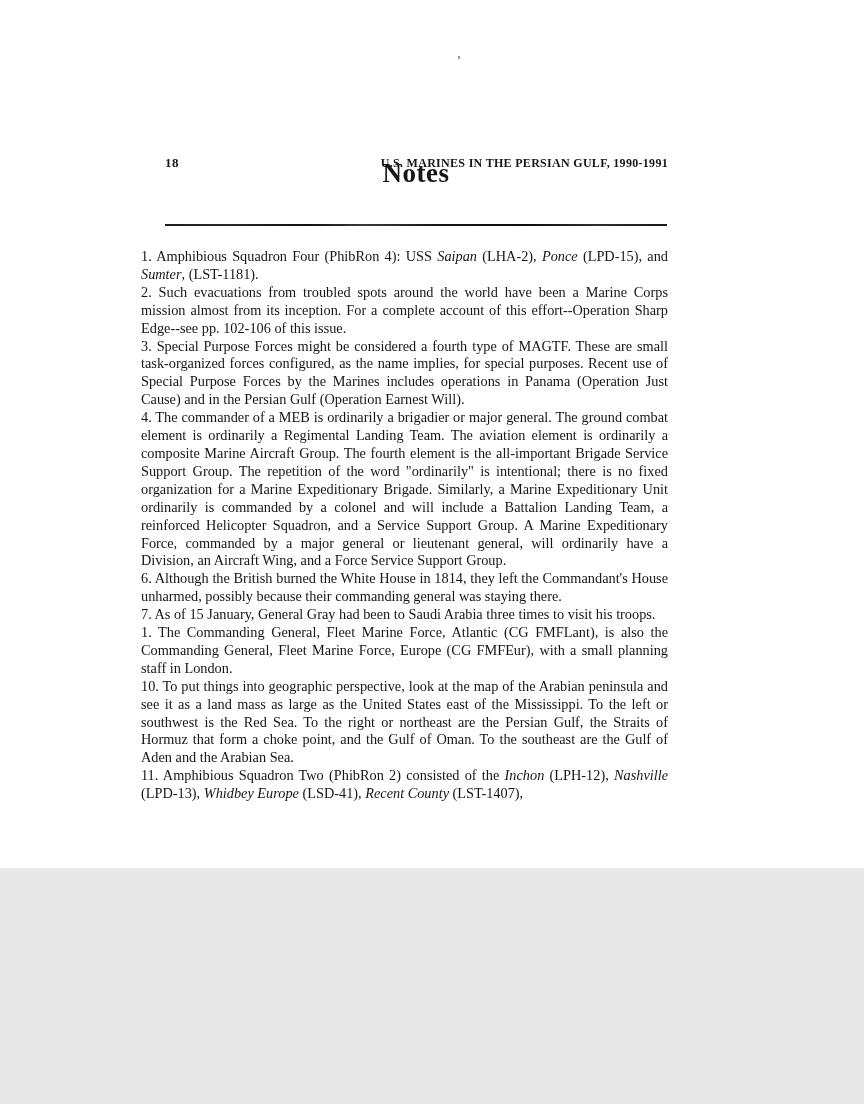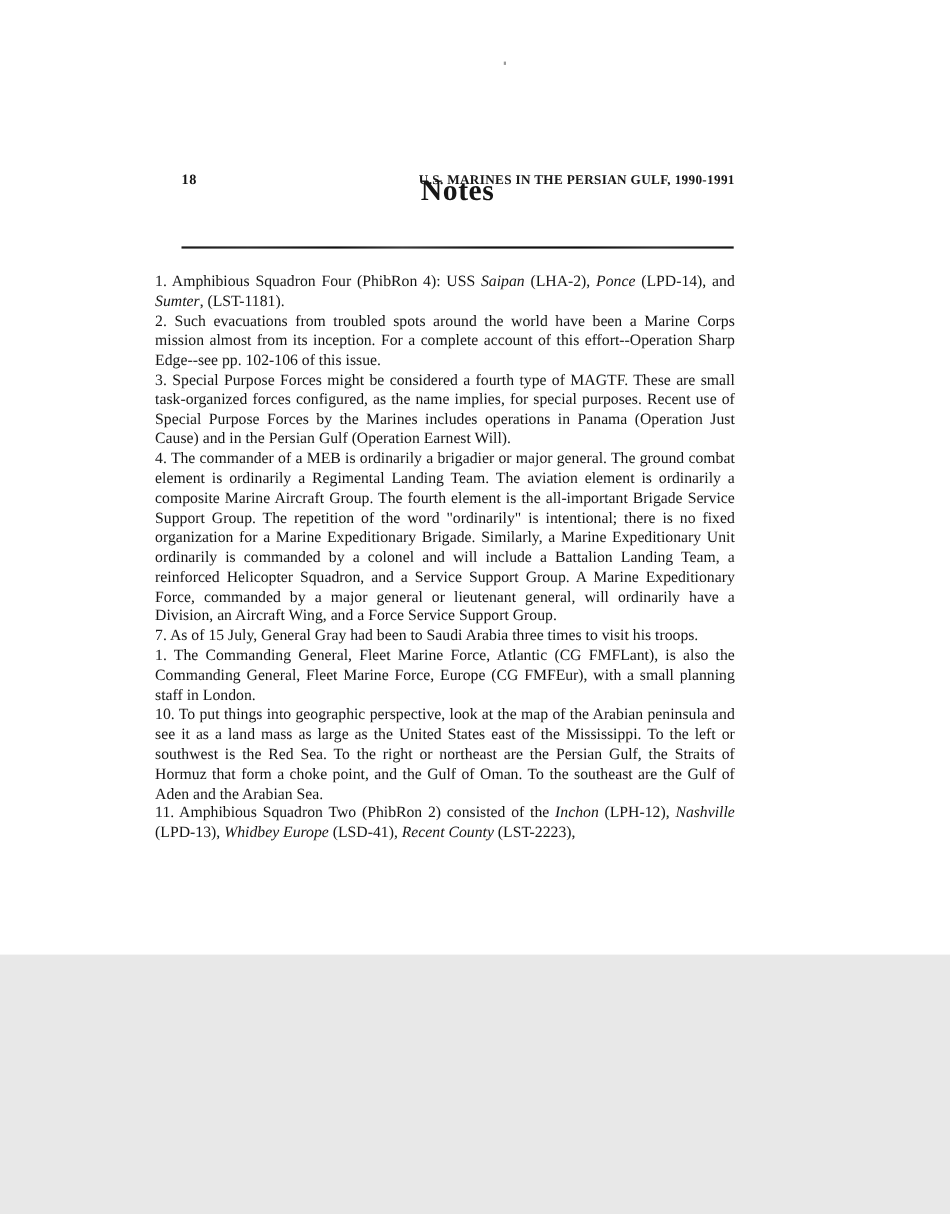--- a/index.html
+++ b/index.html
@@ -101,28 +101,29 @@
   <div class="header-row">
     <span class="page-number">18</span>
     <span class="running-title">U.S. MARINES IN THE PERSIAN GULF, 1990-1991</span>
   </div>
 
   <div class="page-title">Notes</div>
 
   <hr class="divider-rule">
 
   <div class="notes-block">
-      <p class="note"><span>1. Amphibious Squadron Four (PhibRon 4): USS </span><i>Saipan</i><span> (LHA-2), </span><i>Ponce</i><span> (LPD-14), and </span><i>Sumter</i><span>, (LST-1181).</span></p>
+      <p class="note"><span>1. Amphibious Squadron Four (PhibRon 4): USS </span><i>Saipan</i><span> (LHA-2), </span><i>Ponce</i><span> (LPD-15), and </span><i>Sumter</i><span>, (LST-1181).</span></p>
       <p class="note"><span>2. Such evacuations from troubled spots around the world have been a Marine Corps mission almost from its inception. For a complete account of this effort--Operation Sharp Edge--see pp. 102-106 of this issue.</span></p>
       <p class="note"><span>3. Special Purpose Forces might be considered a fourth type of MAGTF. These are small task-organized forces configured, as the name implies, for special purposes. Recent use of Special Purpose Forces by the Marines includes operations in Panama (Operation Just Cause) and in the Persian Gulf (Operation Earnest Will).</span></p>
       <p class="note"><span>4. The commander of a MEB is ordinarily a brigadier or major general. The ground combat element is ordinarily a Regimental Landing Team. The aviation element is ordinarily a composite Marine Aircraft Group. The fourth element is the all-important Brigade Service Support Group. The repetition of the word "ordinarily" is intentional; there is no fixed organization for a Marine Expeditionary Brigade. Similarly, a Marine Expeditionary Unit ordinarily is commanded by a colonel and will include a Battalion Landing Team, a reinforced Helicopter Squadron, and a Service Support Group. A Marine Expeditionary Force, commanded by a major general or lieutenant general, will ordinarily have a Division, an Aircraft Wing, and a Force Service Support Group.</span></p>
-      <p class="note"><span>7. As of 15 July, General Gray had been to Saudi Arabia three times to visit his troops.</span></p>
+      <p class="note"><span>6. Although the British burned the White House in 1814, they left the Commandant's House unharmed, possibly because their commanding general was staying there.</span></p>
+      <p class="note"><span>7. As of 15 January, General Gray had been to Saudi Arabia three times to visit his troops.</span></p>
       <p class="note"><span>1. The Commanding General, Fleet Marine Force, Atlantic (CG FMFLant), is also the Commanding General, Fleet Marine Force, Europe (CG FMFEur), with a small planning staff in London.</span></p>
       <p class="note"><span>10. To put things into geographic perspective, look at the map of the Arabian peninsula and see it as a land mass as large as the United States east of the Mississippi. To the left or southwest is the Red Sea. To the right or northeast are the Persian Gulf, the Straits of Hormuz that form a choke point, and the Gulf of Oman. To the southeast are the Gulf of Aden and the Arabian Sea.</span></p>
-      <p class="note"><span>11. Amphibious Squadron Two (PhibRon 2) consisted of the </span><i>Inchon</i><span> (LPH-12), </span><i>Nashville</i><span> (LPD-13), </span><i>Whidbey Europe</i><span> (LSD-41), </span><i>Recent County</i><span> (LST-2223),</span></p>
+      <p class="note"><span>11. Amphibious Squadron Two (PhibRon 2) consisted of the </span><i>Inchon</i><span> (LPH-12), </span><i>Nashville</i><span> (LPD-13), </span><i>Whidbey Europe</i><span> (LSD-41), </span><i>Recent County</i><span> (LST-1407),</span></p>
     </div>
 
   <div class="scan-bar-bottom"></div>
   <div class="scan-speck speck-top-mid"></div>
   <div class="scan-speck speck-bottom-mid"></div>
   <div class="scan-speck speck-left-a"></div>
   <div class="scan-speck speck-left-b"></div>
 
 </div>
 

